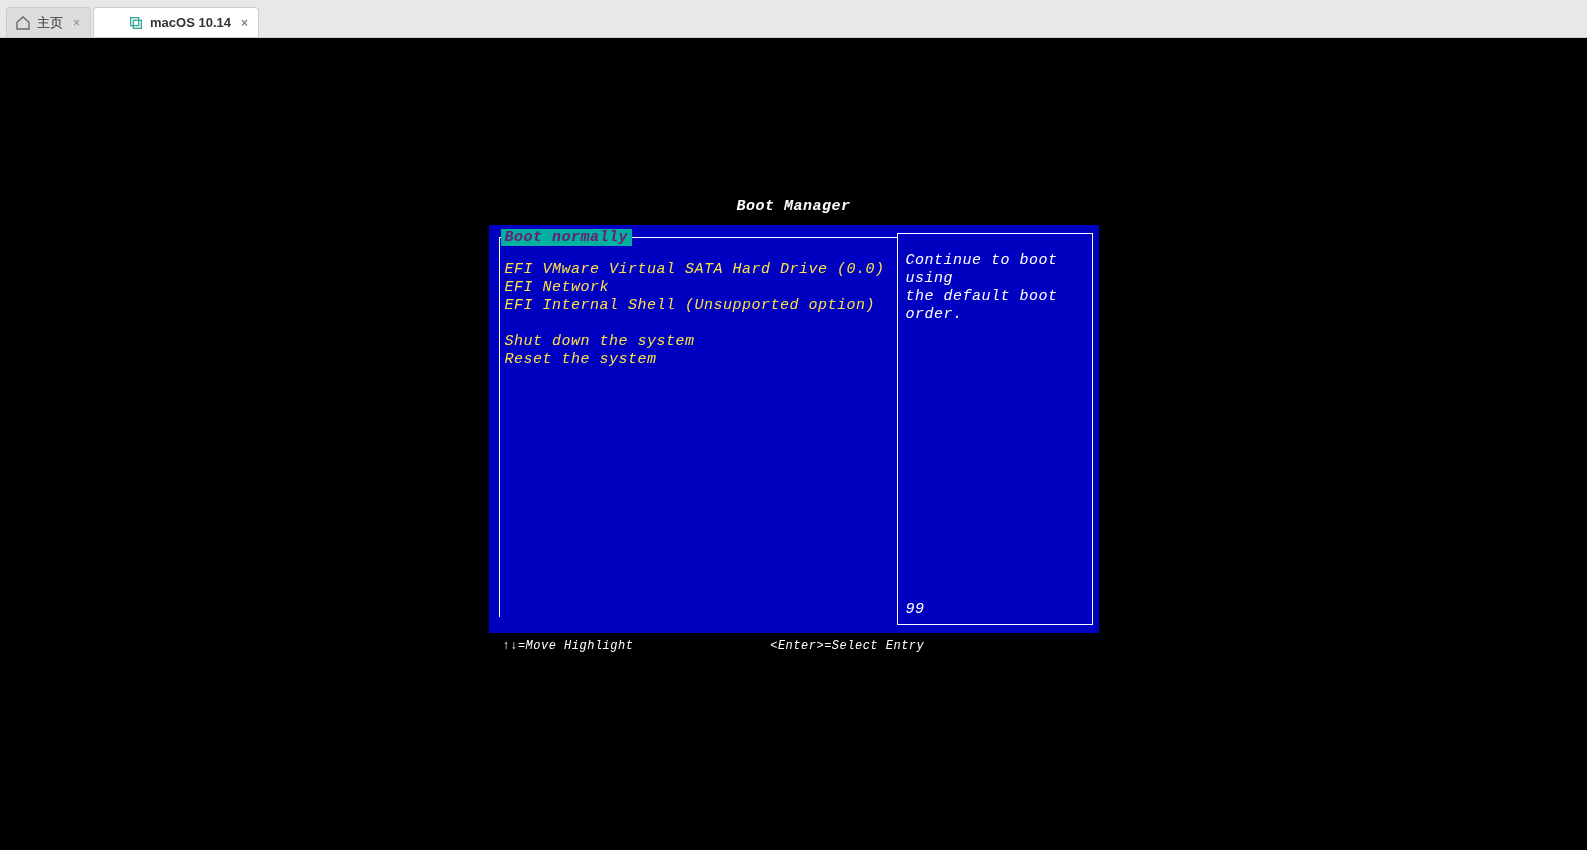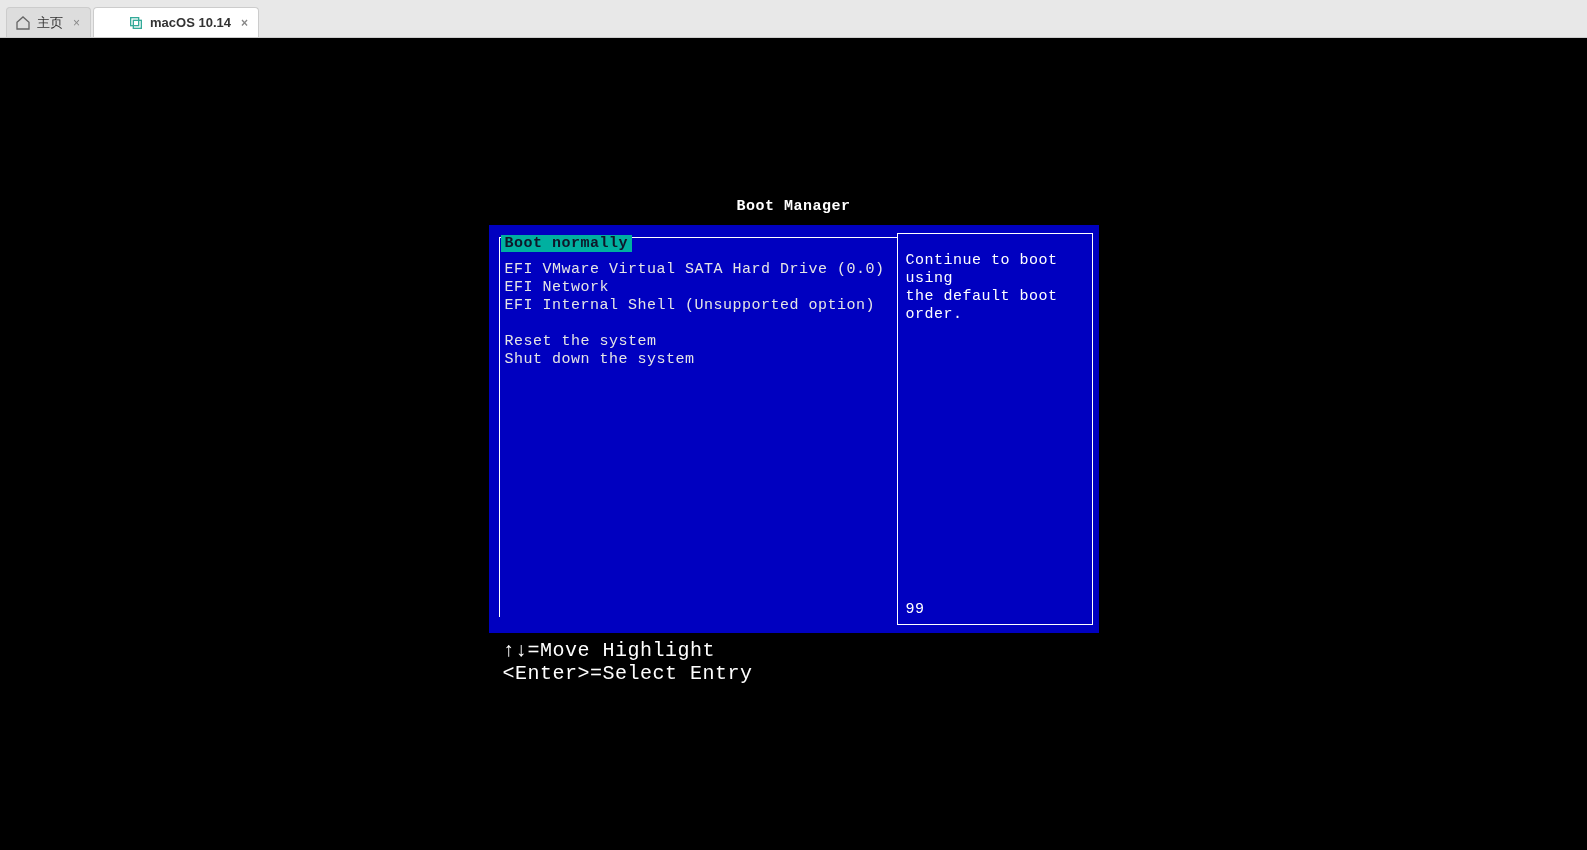--- a/index.html
+++ b/index.html
@@ -44,20 +44,21 @@
     margin-left: 4px;
   }
   .icon-svg { width: 16px; height: 16px; display: block; }
 
   
   .vm-screen {
     width: 1587px;
     height: 812px;
     background: #000;
     position: relative;
+    font-style: italic;
   }
 
   
   .console {
     position: absolute;
     left: 50%;
     transform: translateX(-50%);
     top: 160px;
     font-family: "Courier New", monospace;
     font-size: 15px;
@@ -92,48 +93,46 @@
     left: 10px;
     top: 12px;
     bottom: 16px;
     border-left: 1px solid #fff;
   }
   .selected {
     position: absolute;
     top: 4px;
     left: 12px;
     background: #00b0a0;
-    color: #0f172a;
+    color: #701a75;
     padding: 0 4px;
     font-weight: bold;
     z-index: 2;
-    margin-top: 6px;
-  }
-  .menu-group { color: #e5e5e5; margin-left: 4px; }
+  }
+  .menu-group { color: #fde047; margin-left: 4px; }
   .menu-group .item { line-height: 18px; white-space: nowrap; }
   .gap { height: 18px; }
 
   .right-pane {
     width: 206px;
     border: 1px solid #fff;
     margin: 8px 6px 8px 0;
     padding: 6px 8px;
     position: relative;
     display: flex;
     flex-direction: column;
   }
   .right-pane .desc { flex: 1; line-height: 18px; margin-top: 12px; }
   .right-pane .counter { margin-top: auto; }
 
   .hints {
     width: 610px;
     display: flex;
     padding: 6px 14px 0 14px;
-    font-size: 20px;
-    flex-direction: column;
+    font-size: 12px;
   }
   .hints .hint-left  { flex: 0 0 46%; }
   .hints .hint-right { }
 </style>
 </head>
 <body>
 
 <div class="tab-bar">
   <div class="tab inactive">
     <span>
@@ -171,22 +170,22 @@
 
         <div class="menu-group">
           <div class="item">EFI VMware Virtual SATA Hard Drive (0.0)</div>
           <div class="item">EFI Network</div>
           <div class="item">EFI Internal Shell (Unsupported option)</div>
         </div>
 
         <div class="gap"></div>
 
         <div class="menu-group">
+          <div class="item">Shut down the system</div>
           <div class="item">Reset the system</div>
-          <div class="item">Shut down the system</div>
         </div>
       </div>
 
       <div class="right-pane">
         <div class="desc">
           <div>Continue to boot using</div>
           <div>the default boot order.</div>
         </div>
         <div class="counter">99</div>
       </div>

